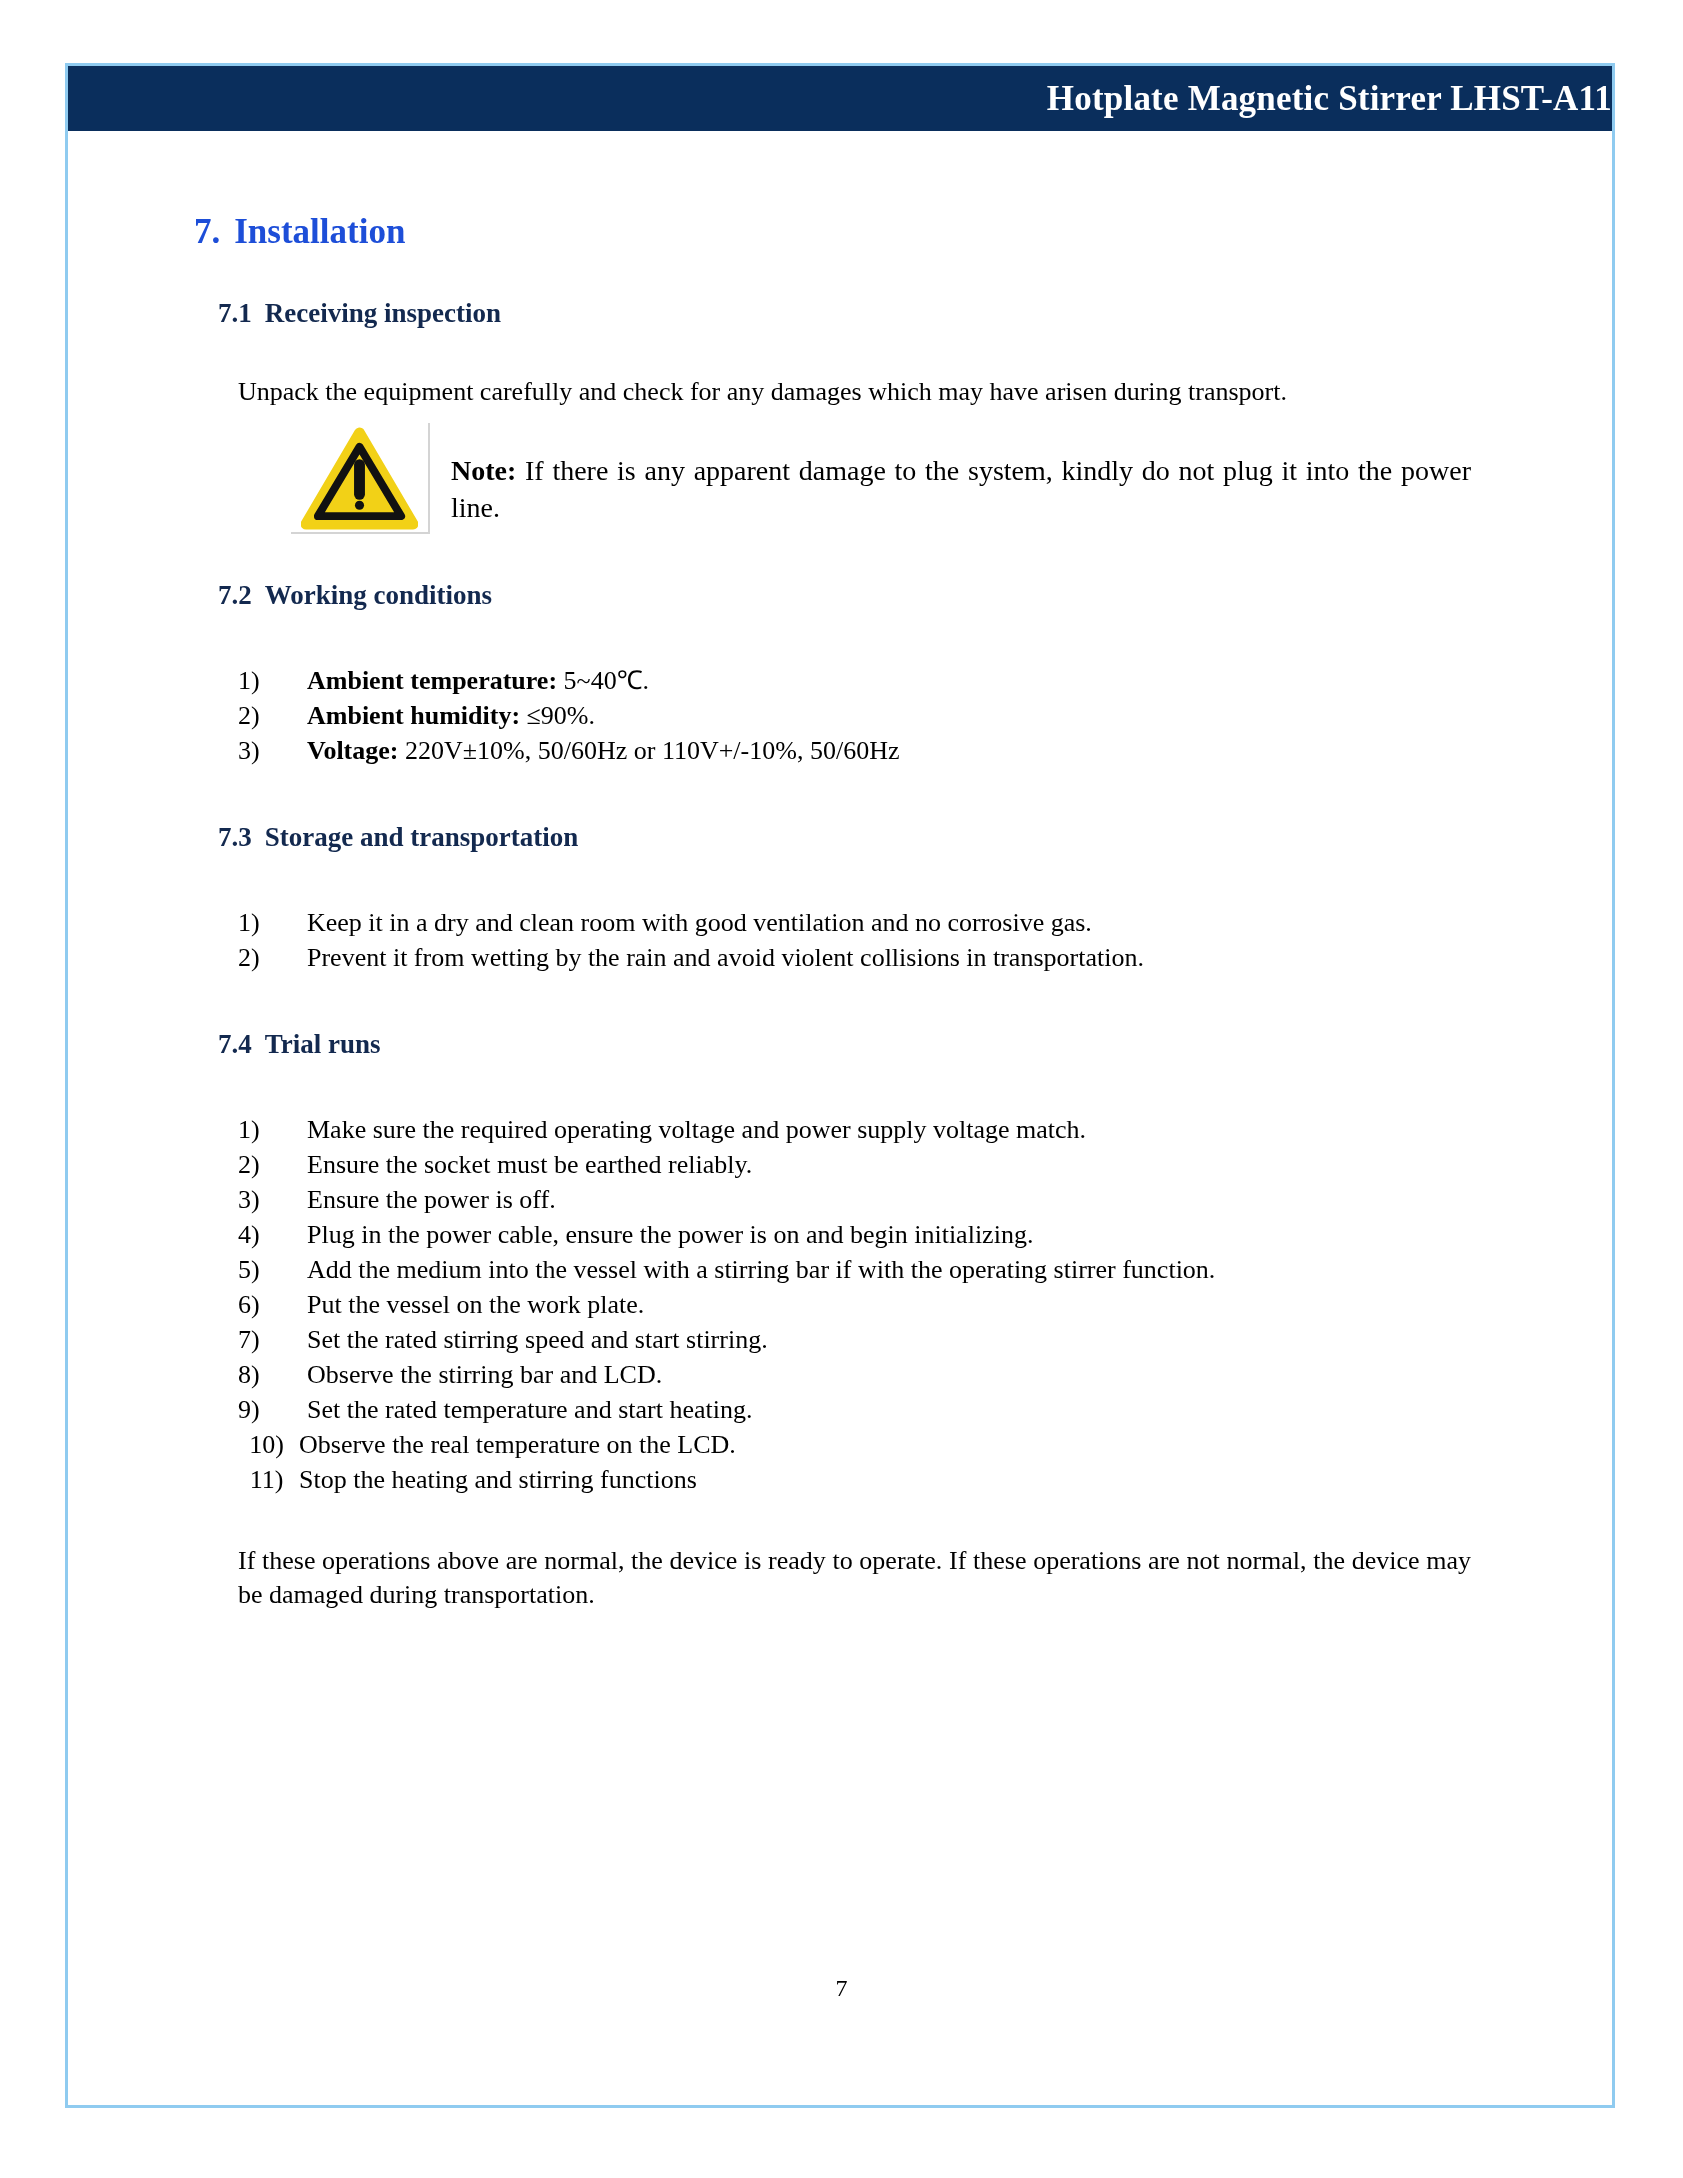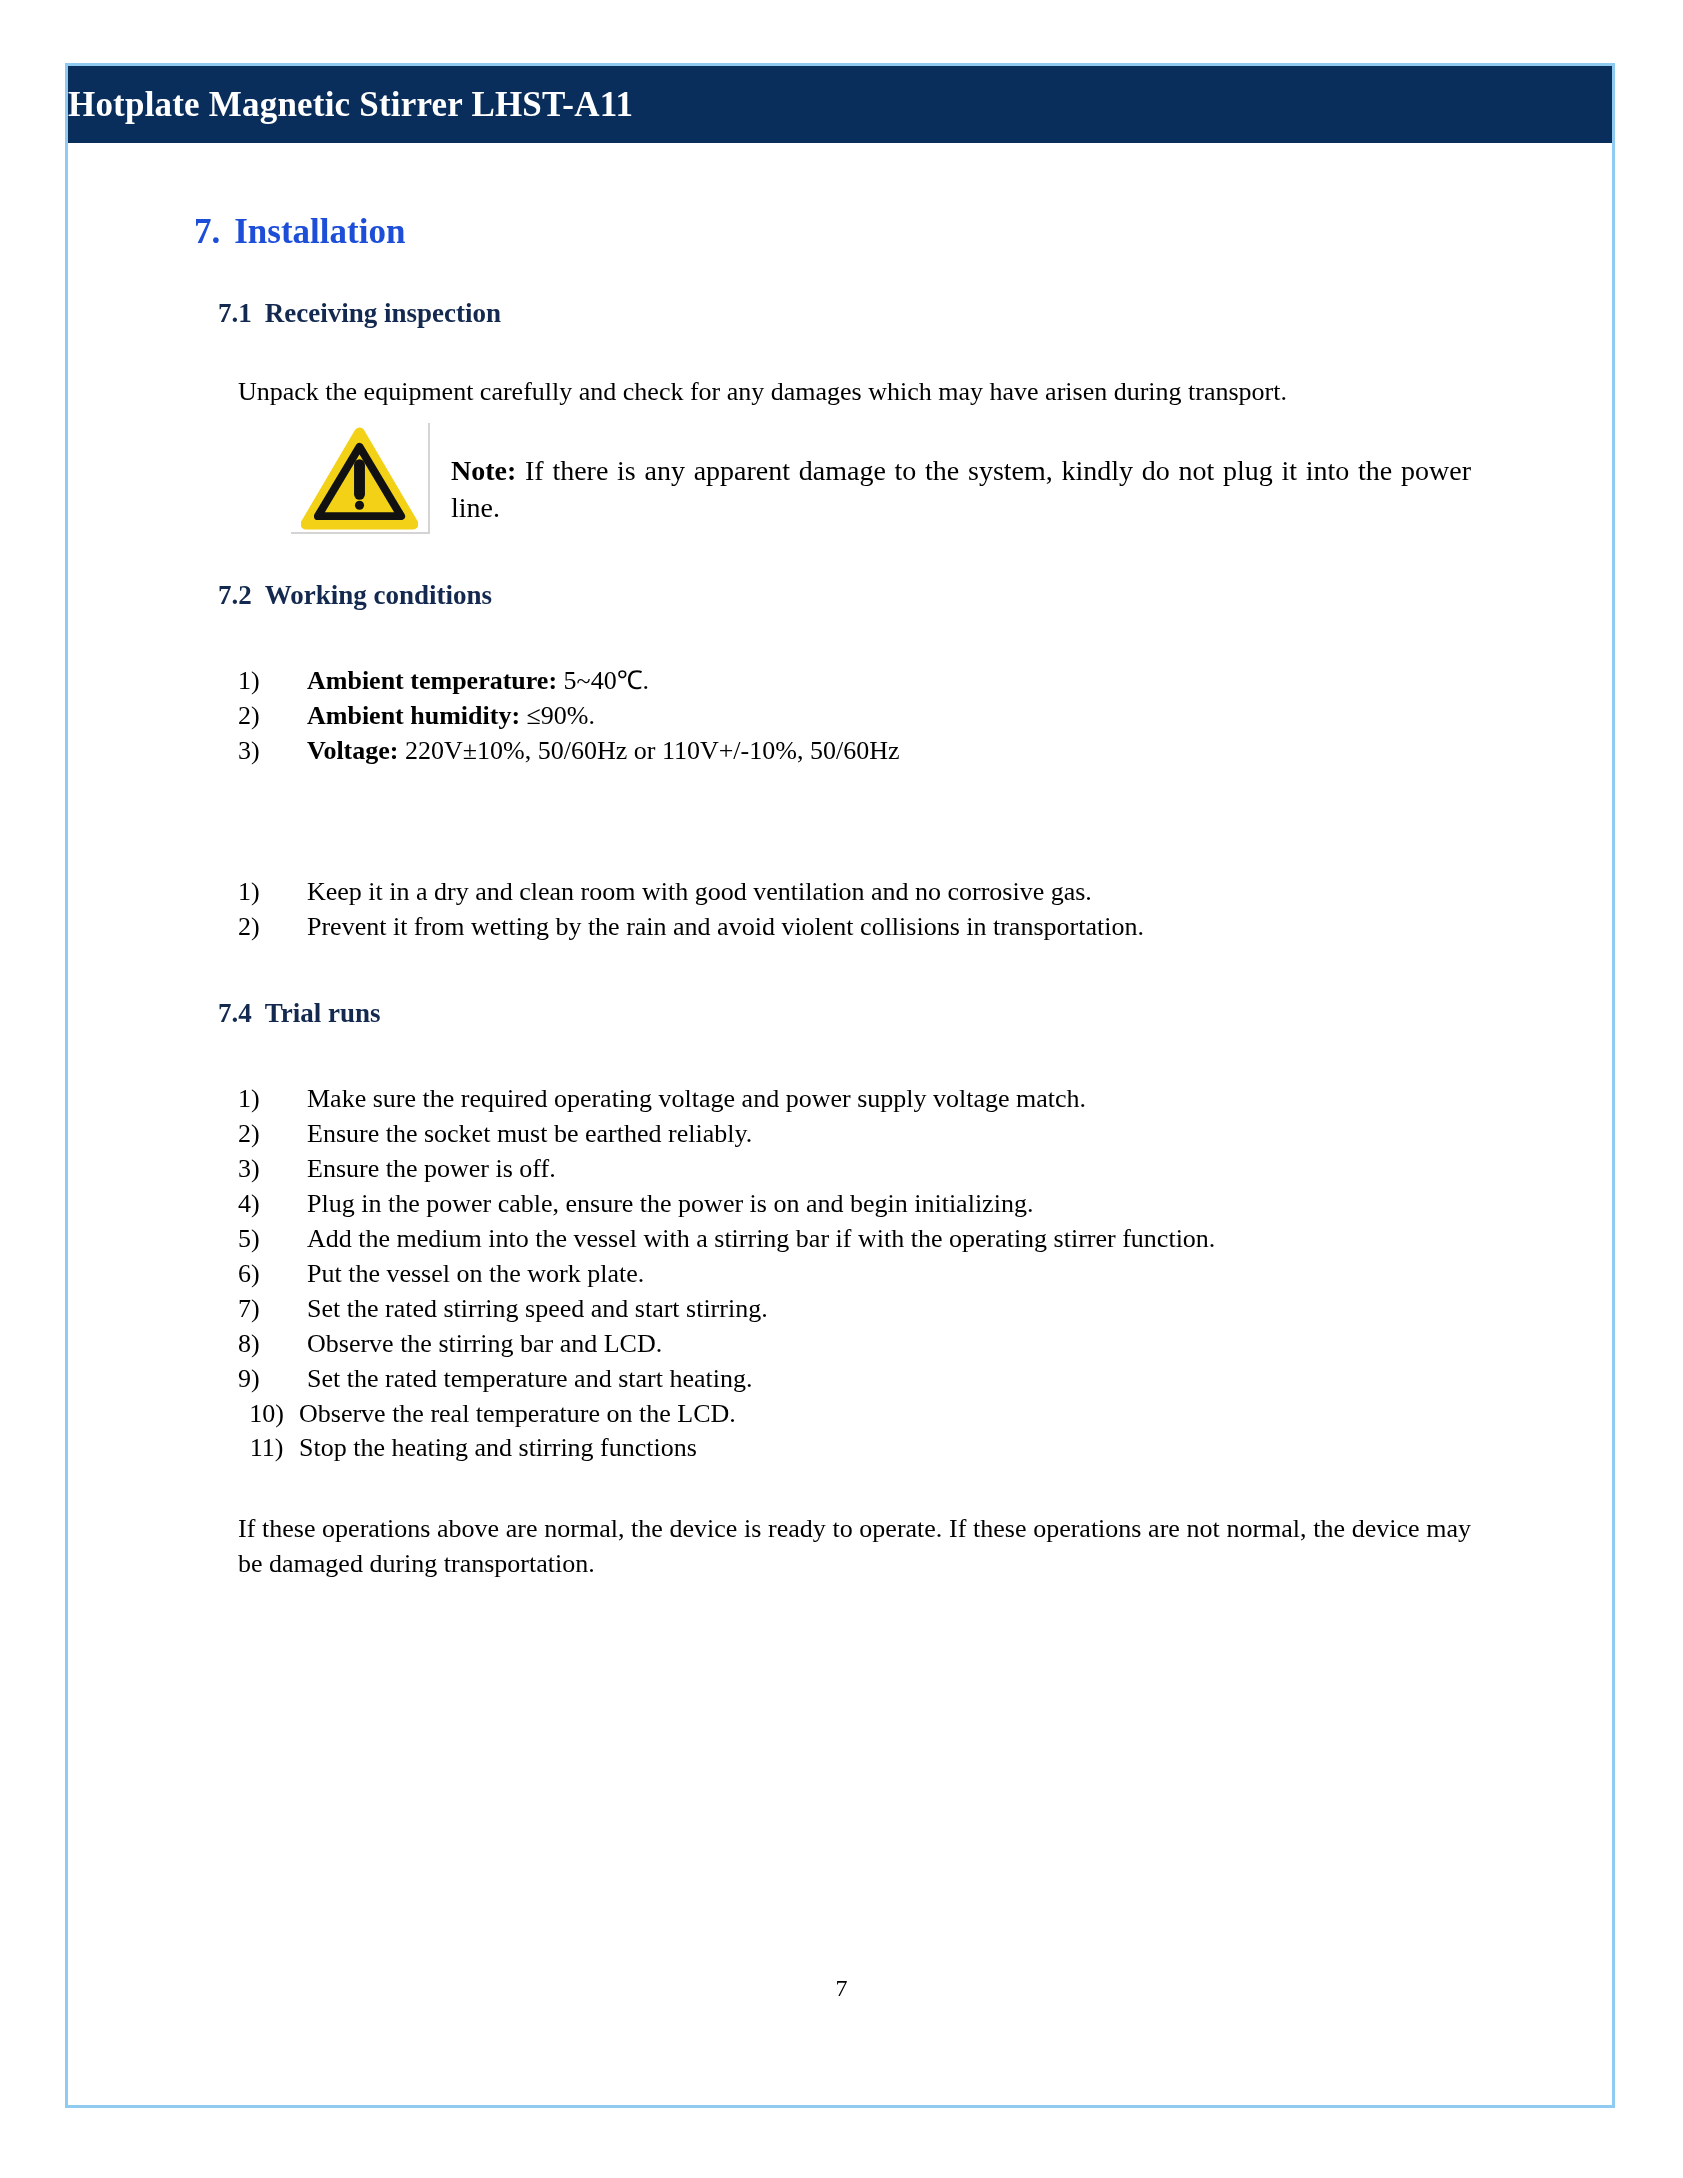--- a/index.html
+++ b/index.html
@@ -36,25 +36,25 @@
     border: 3px solid #8FCBF0;
     box-sizing: border-box;
   }
 
   
   .header-banner {
     position: absolute;
     left: 68px;
     top: 66px;
     width: 1544px;
-    height: 77px;
+    height: 65px;
     background: #0A2E5C;
     display: flex;
     align-items: center;
-    justify-content: flex-start;
+    justify-content: flex-end;
   }
   .header-title {
     color: #ffffff;
     font-family: "Liberation Serif", serif;
     font-weight: bold;
     font-size: 35px;
     letter-spacing: 0.2px;
     white-space: nowrap;
   }
 
@@ -245,20 +245,23 @@
         <span class="txt"><b>Ambient humidity:</b><span> ≤90%.</span></span>
       </li>
       <li>
         <span class="marker">3)</span>
         <span class="txt"><b>Voltage:</b><span> 220V±10%, 50/60Hz or 110V+/-10%, 50/60Hz</span></span>
       </li>
     </ol>
 
     <div class="sp-4"></div>
 
+    <h2 class="subsec-title">
+      <span class="num">7.3</span><span>Storage and transportation</span>
+    </h2>
 
     <div class="sp-4"></div>
 
     <ol class="manual indented">
       <li>
         <span class="marker">1)</span>
         <span class="txt">Keep it in a dry and clean room with good ventilation and no corrosive gas.</span>
       </li>
       <li>
         <span class="marker">2)</span>

